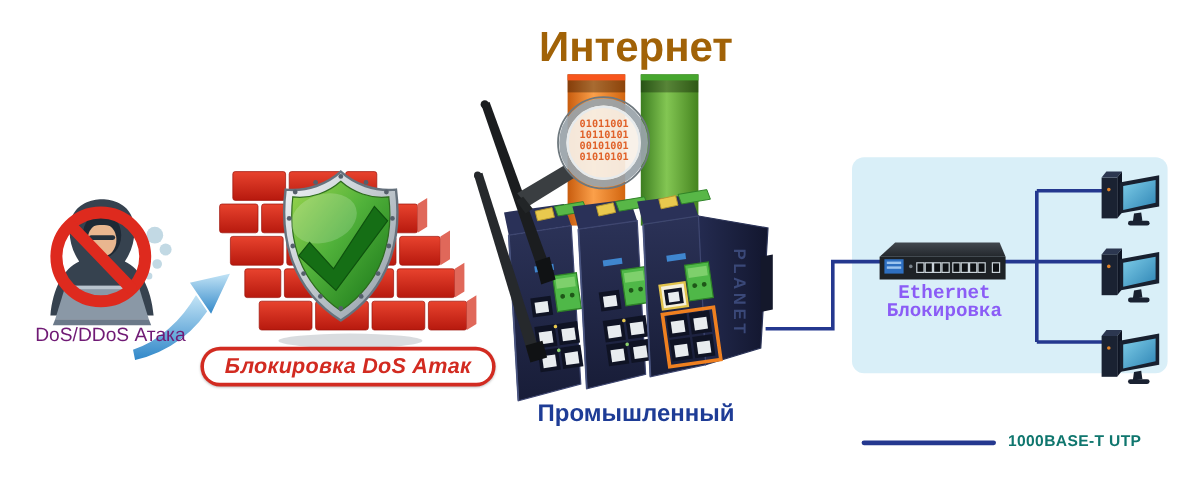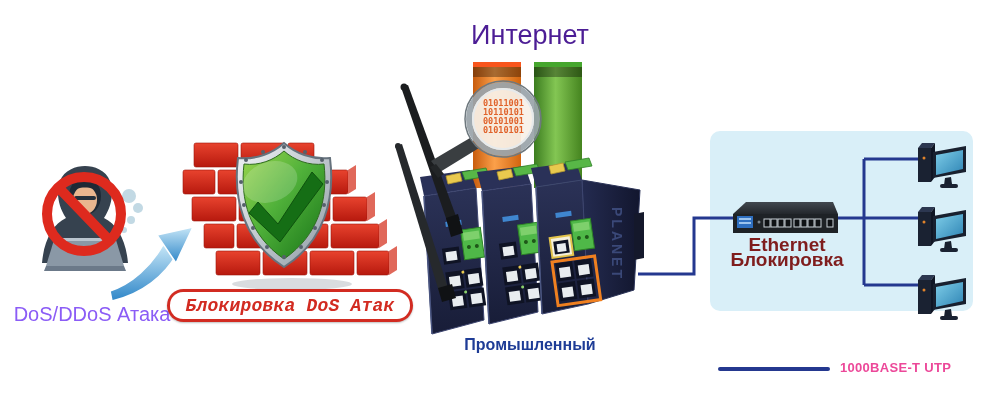--- a/index.html
+++ b/index.html
@@ -1,36 +1,36 @@
 <!DOCTYPE html>
 <html><head>
 <meta charset="utf-8">
 <style>
   html,body{margin:0;padding:0;background:#ffffff;}
   .stage{position:relative;width:985px;height:404px;background:#ffffff;overflow:hidden;
          font-family:"Liberation Sans",sans-serif;}
   .stage svg{position:absolute;left:0;top:0;}
   .txt{position:absolute;margin:0;}
   .title{left:400px;top:20px;width:260px;text-align:center;
-         font-size:27px;font-weight:normal;color:#4c1d95;}
+         font-size:35px;font-weight:bold;color:#a16207;}
   .attack-label{left:2px;top:271px;width:180px;text-align:center;
-         font-size:20px;color:#8b5cf6;margin-top:32px;}
+         font-size:16px;color:#701a75;}
   .badge{position:absolute;left:167px;top:289px;width:246px;height:33px;
          background:#D22B21;border-radius:17px;padding:3px;box-sizing:border-box;
          box-shadow:0 1px 2px rgba(0,0,0,.25);}
   .badge-inner{background:#ffffff;border-radius:13px;height:27px;
          display:flex;align-items:center;justify-content:center;}
   .badge-inner span{font-size:18px;font-weight:bold;font-style:italic;color:#D22B21;
-         white-space:nowrap;letter-spacing:.2px;font-family:Liberation Mono, monospace;}
+         white-space:nowrap;letter-spacing:.2px;}
   .vpn-label{left:425px;top:333px;width:210px;text-align:center;
-         font-size:16px;font-weight:bold;color:#1E3C96;line-height:24px;}
+         font-size:20px;font-weight:bold;color:#1E3C96;line-height:24px;}
   .switch-label{left:722px;top:237px;width:130px;text-align:center;
-         font-size:19px;font-weight:bold;color:#7f1d1d;line-height:15px;}
+         font-size:16px;font-weight:bold;color:#8b5cf6;line-height:15px;font-family:Liberation Mono, monospace;}
   .legend-label{left:840px;top:360px;width:140px;text-align:left;
-         font-size:13px;font-weight:bold;color:#ec4899;letter-spacing:.3px;}
+         font-size:13px;font-weight:bold;color:#0f766e;letter-spacing:.3px;}
 </style>
 </head>
 <body>
 
 <div class="stage">
 
 <svg width="985" height="404" viewBox="0 0 985 404">
   <defs>
     <linearGradient id="gBrick" x1="0" y1="0" x2="0" y2="1">
       <stop offset="0" stop-color="#E8432E"></stop>

